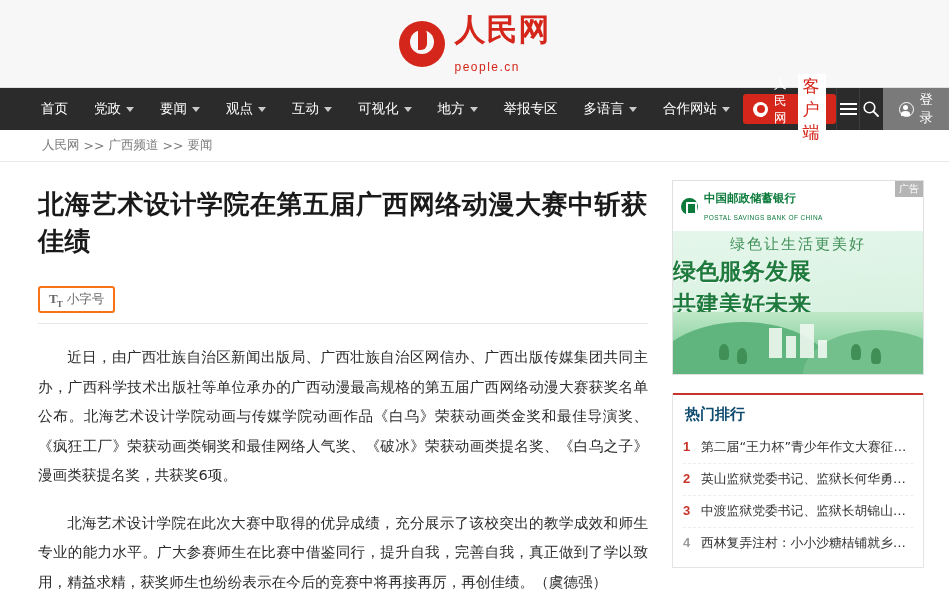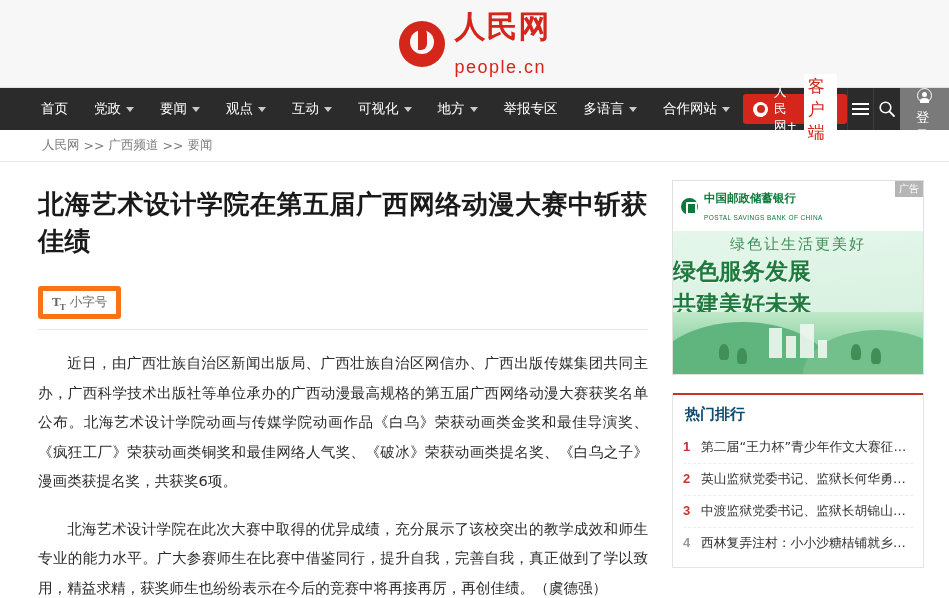--- a/index.html
+++ b/index.html
@@ -45,21 +45,21 @@
     border-radius: 0 6px 6px 0;
     z-index: 2;
   }
   .logo-text { display: flex; flex-direction: column; line-height: 1; }
   .logo-cn {
     font-family: "DejaVu Sans", sans-serif;
     font-size: 31px; font-weight: bold; color: #d4261a;
     letter-spacing: 1px;
   }
   .logo-en {
-    font-size: 18px; color: #d4261a; letter-spacing: 1.5px;
+    font-size: 12px; color: #d4261a; letter-spacing: 1.5px;
     margin-top: 16px; font-family: "Liberation Sans", sans-serif;
   }
 
   
   .navbar {
     height: 42px;
     background: #2b2b2b;
     display: flex;
     align-items: stretch;
     color: #fff;
@@ -112,21 +112,20 @@
   }
   .hamburger span {
     display:block; width:17px; height:2px; background:#fff; margin:3px 0;
   }
   .nav-login {
     background: #7a7a7a;
     display:flex; align-items:center; gap:6px;
     padding: 0 16px; cursor:pointer;
     font-size: 13.5px;
     font-family: "DejaVu Sans", sans-serif;
-    flex-direction: column;
   }
   .user-circle {
     width:15px; height:15px; border-radius:50%;
     border:1.5px solid #fff; position:relative; flex:none;
   }
   .user-circle::after {
     content:""; position:absolute; left:3.5px; top:2.5px;
     width:5px; height:5px; border-radius:50%; background:#fff;
   }
   .user-circle::before {
@@ -171,21 +170,21 @@
     margin-top: 26px;
     padding-bottom: 10px;
     border-bottom: 1px solid #e6e6e6;
     font-size: 12.5px;
     color: #8a8a8a;
     font-family: "DejaVu Sans", sans-serif;
   }
   .meta-text { flex: 1; }
   .font-size-btn {
     display: flex; align-items: center; gap: 5px;
-    border: 5px solid #f97316;
+    border: 2px solid #f97316;
     border-radius: 3px;
     padding: 3px 9px;
     color: #666;
     font-size: 12.5px;
     cursor: pointer;
     background: #fff;
   }
   .font-size-btn .tt {
     font-family: "Liberation Serif", serif;
     font-weight: bold;

